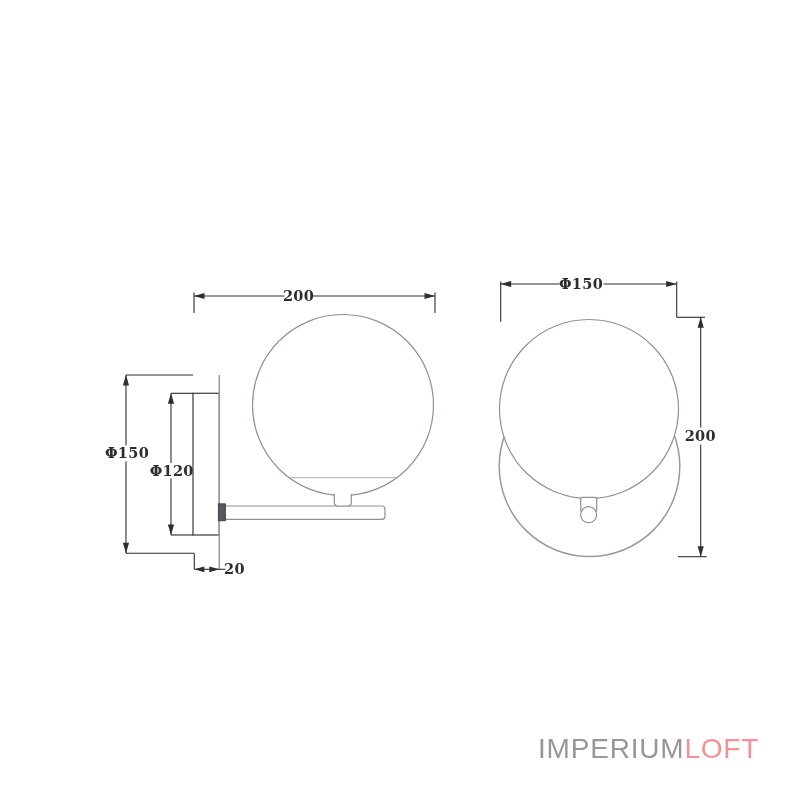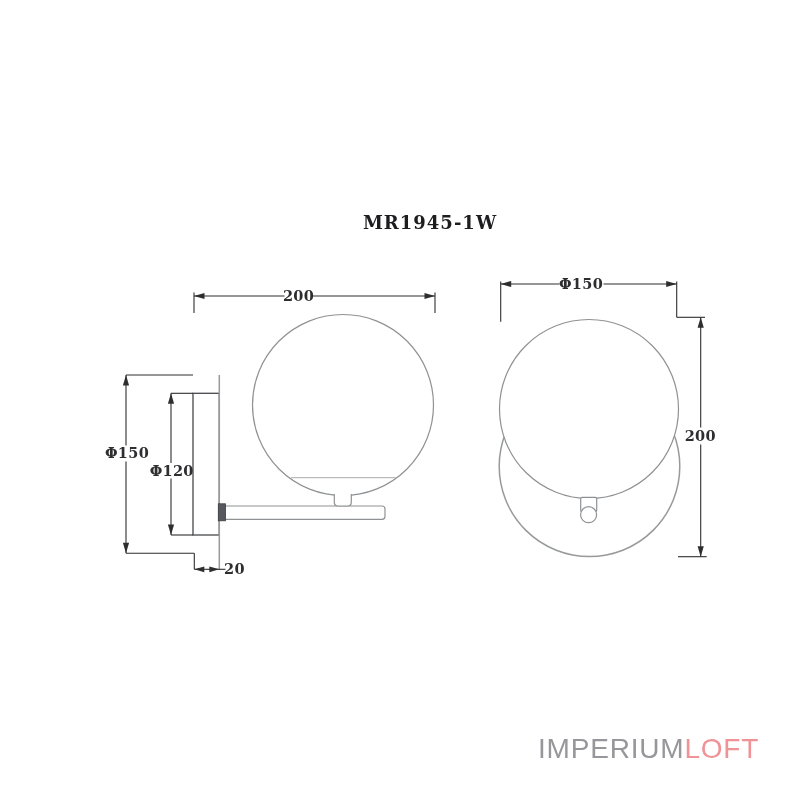--- a/index.html
+++ b/index.html
@@ -62,21 +62,20 @@
   .platerect { stroke: #47494c; stroke-width: 1.3; fill: #ffffff; }
   .wallline  { stroke: #97999b; stroke-width: 1.5; fill: none; }
   .seamline  { stroke: #a9acad; stroke-width: 1; fill: none; }
   .stubfill  { fill: #55585c; stroke: #3c3e40; stroke-width: 0.8; }
 </style>
 </head>
 <body>
 
 <div id="canvas">
 
-  <div class="product-code">MR1945-1W</div>
 
   <svg id="drawing-svg" width="800" height="800" viewBox="0 0 800 800">
 
     <g>
 
       <rect class="platerect" x="193" y="393.3" width="26.3" height="141.7"></rect>
 
       <line class="wallline" x1="219.3" y1="375" x2="219.3" y2="569.3"></line>
 
       <rect class="objfill" x="222.7" y="506" width="162.3" height="13.3" rx="3"></rect>

